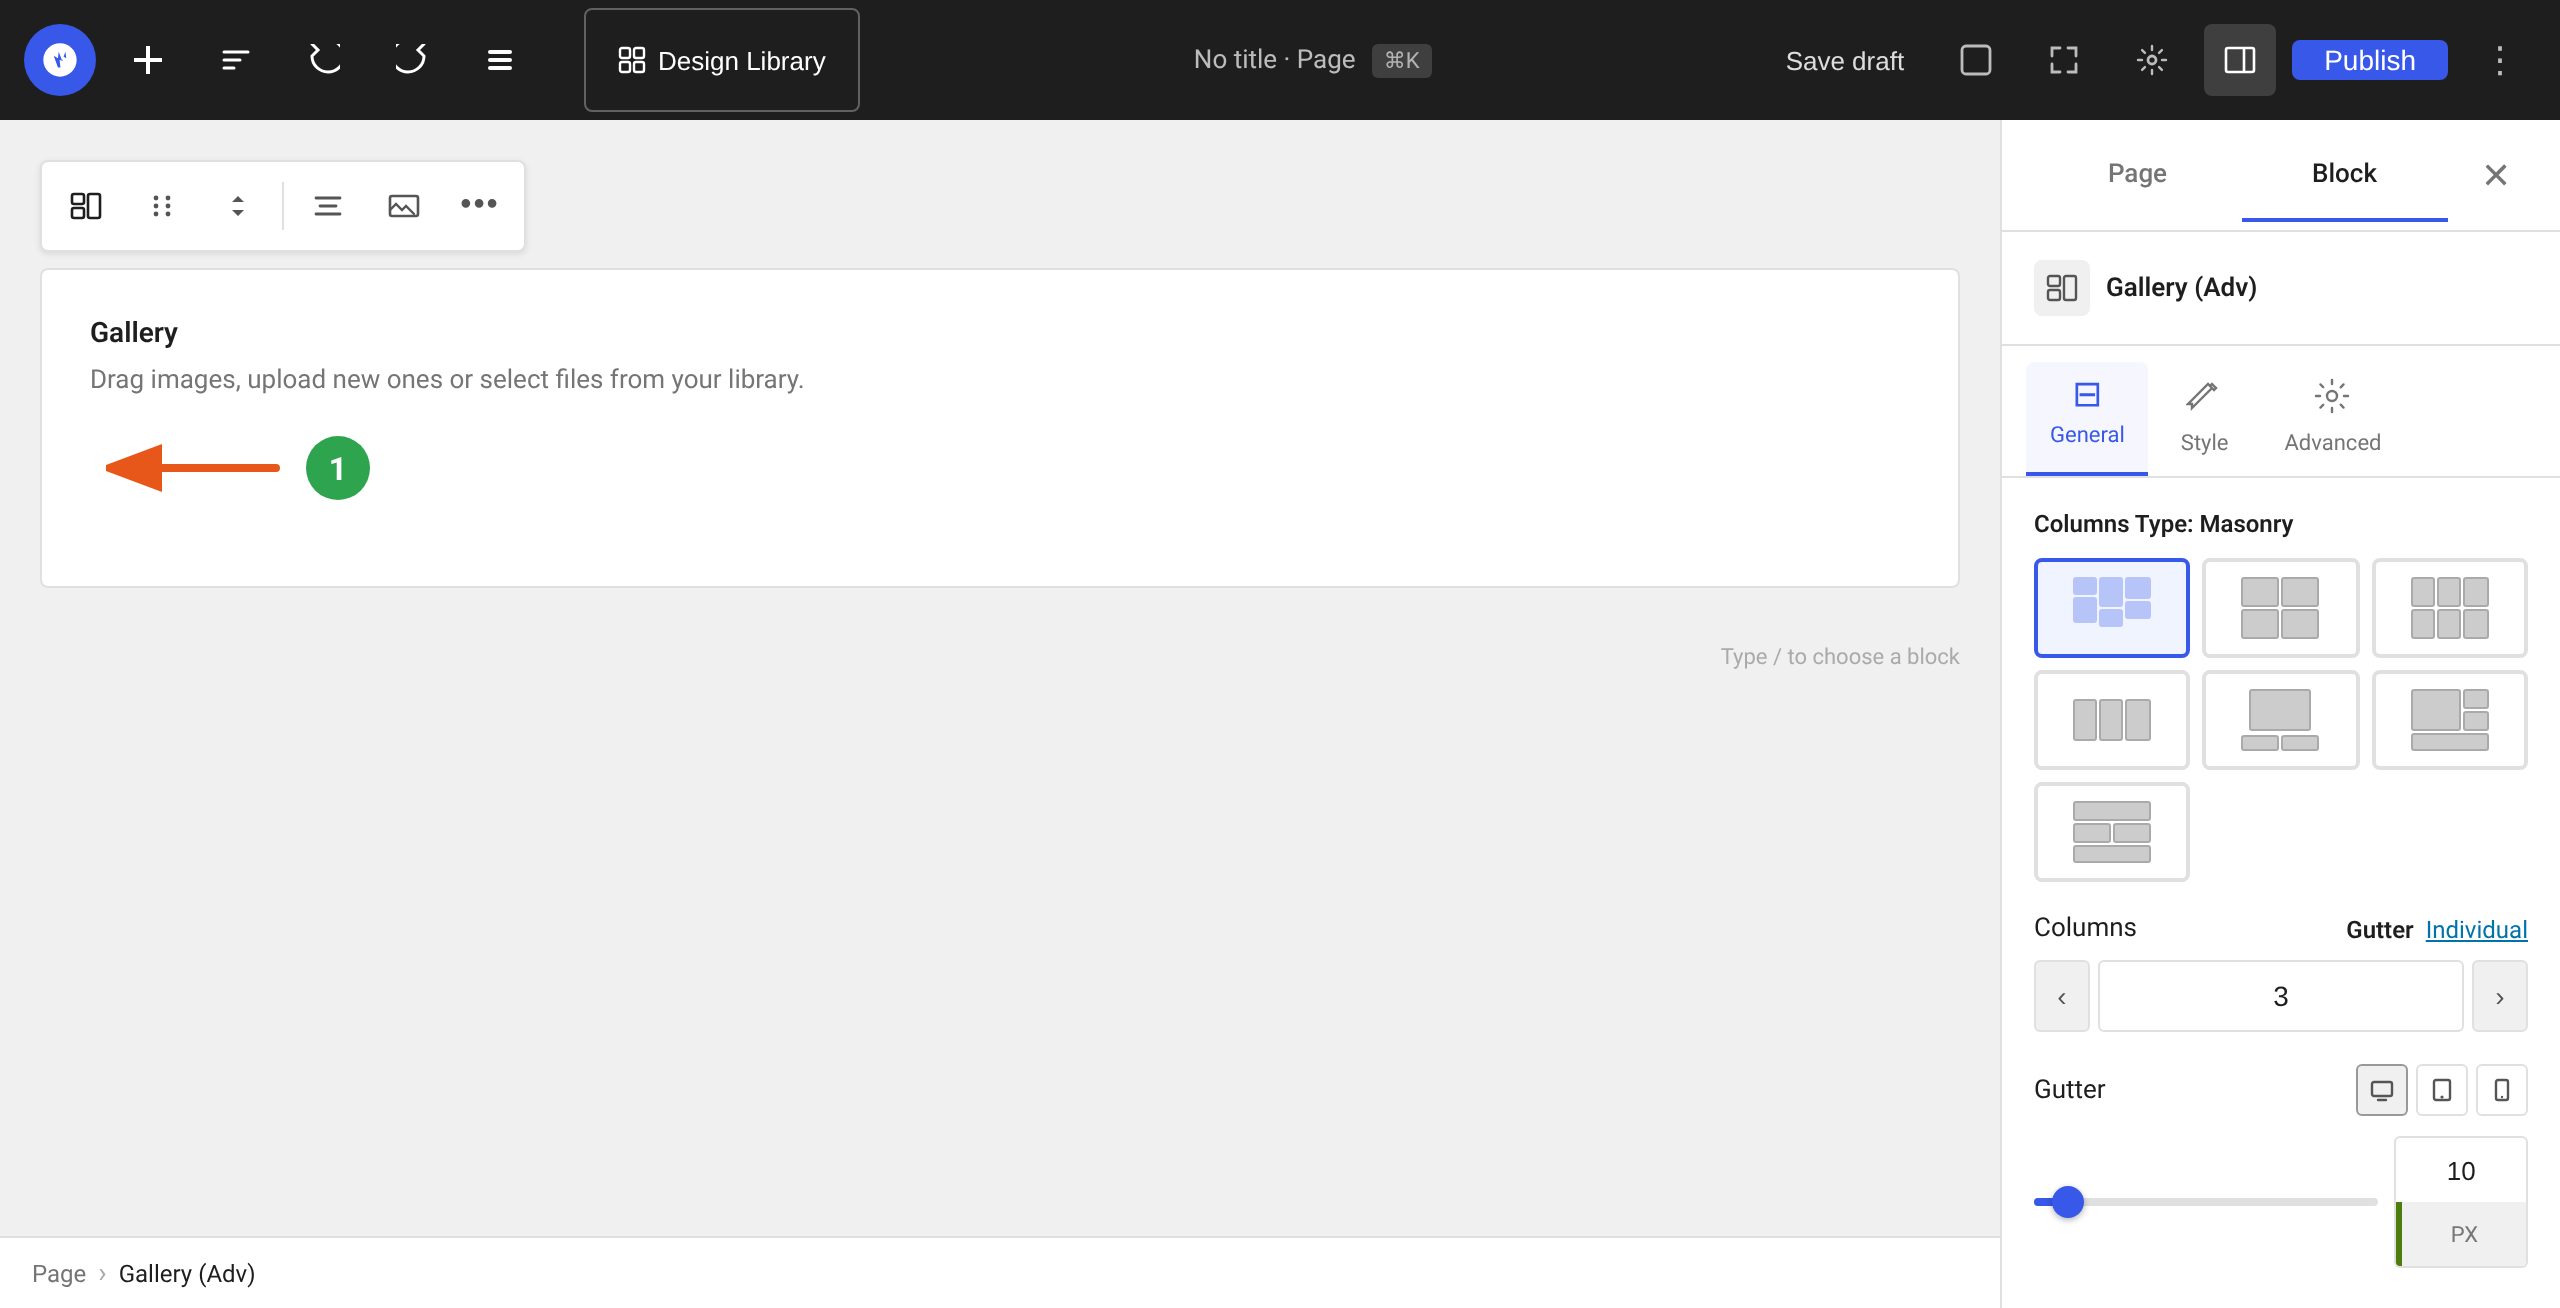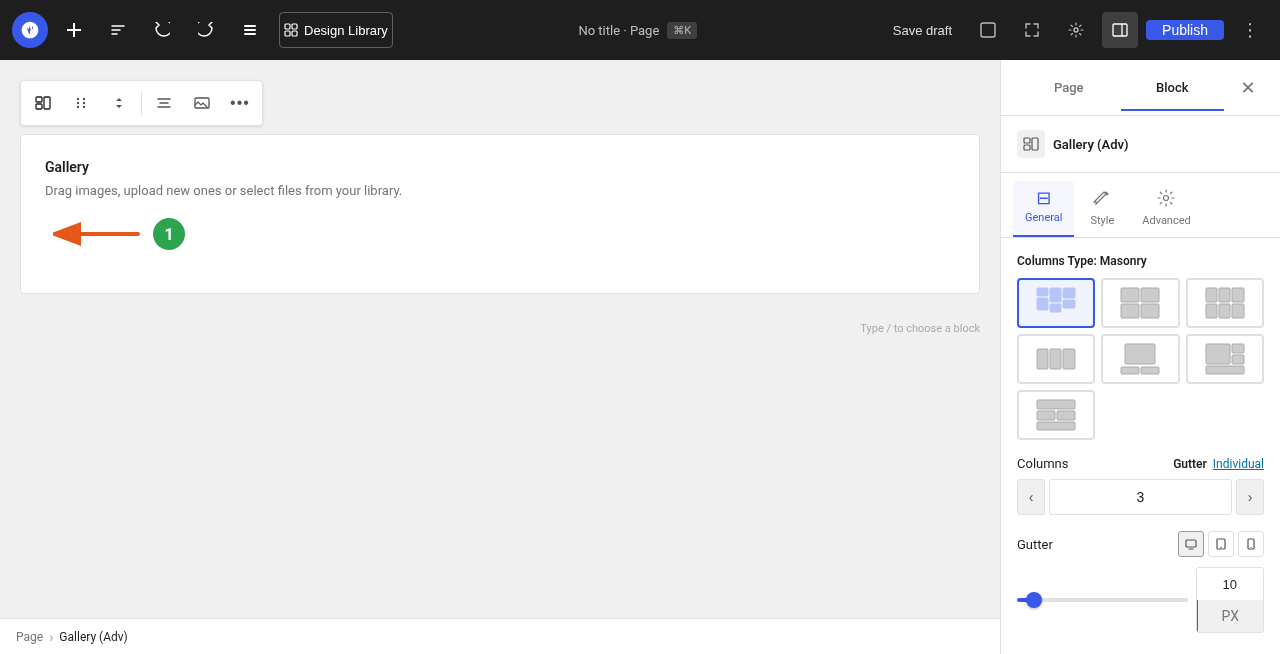--- a/index.html
+++ b/index.html
@@ -28,31 +28,31 @@
       width: 36px; height: 36px;
       background: none;
       border: none;
       border-radius: 4px;
       color: #fff;
       cursor: pointer;
       display: flex; align-items: center; justify-content: center;
       font-size: 16px;
     }
     .design-library-btn {
-      height: 36px;
+      height: 52px;
       background: none;
       border: 1px solid rgba(255,255,255,0.3);
       border-radius: 4px;
       color: #fff;
       cursor: pointer;
       display: flex; align-items: center; justify-content: center;
-      padding: 0 4px;
+      padding: 0 16px;
       gap: 6px;
       font-size: 13px;
-      margin-left: 3px;
+      margin-left: 16px;
     }
     .title-area {
       flex: 1;
       display: flex;
       align-items: center;
       justify-content: center;
       gap: 8px;
     }
     .page-title {
       color: #fff;
@@ -509,26 +509,26 @@
     .gutter-input {
       width: 46px; height: 32px;
       text-align: center;
       border: none;
       font-size: 13px;
       color: #1e1e1e;
       background: #fff;
     }
     .gutter-unit {
       padding: 0 24px;
-      font-size: 14px;
+      font-size: 11px;
       color: #777;
       background: #f0f0f1;
       height: 32px;
       display: flex; align-items: center;
-      border-left: 1px solid #4d7c0f;
+      border-left: 3px solid #4d7c0f;
     }
 
     
     .arrow-svg {
       display: inline-block;
     }
 
     
     .badge-circle {
       width: 32px; height: 32px;

